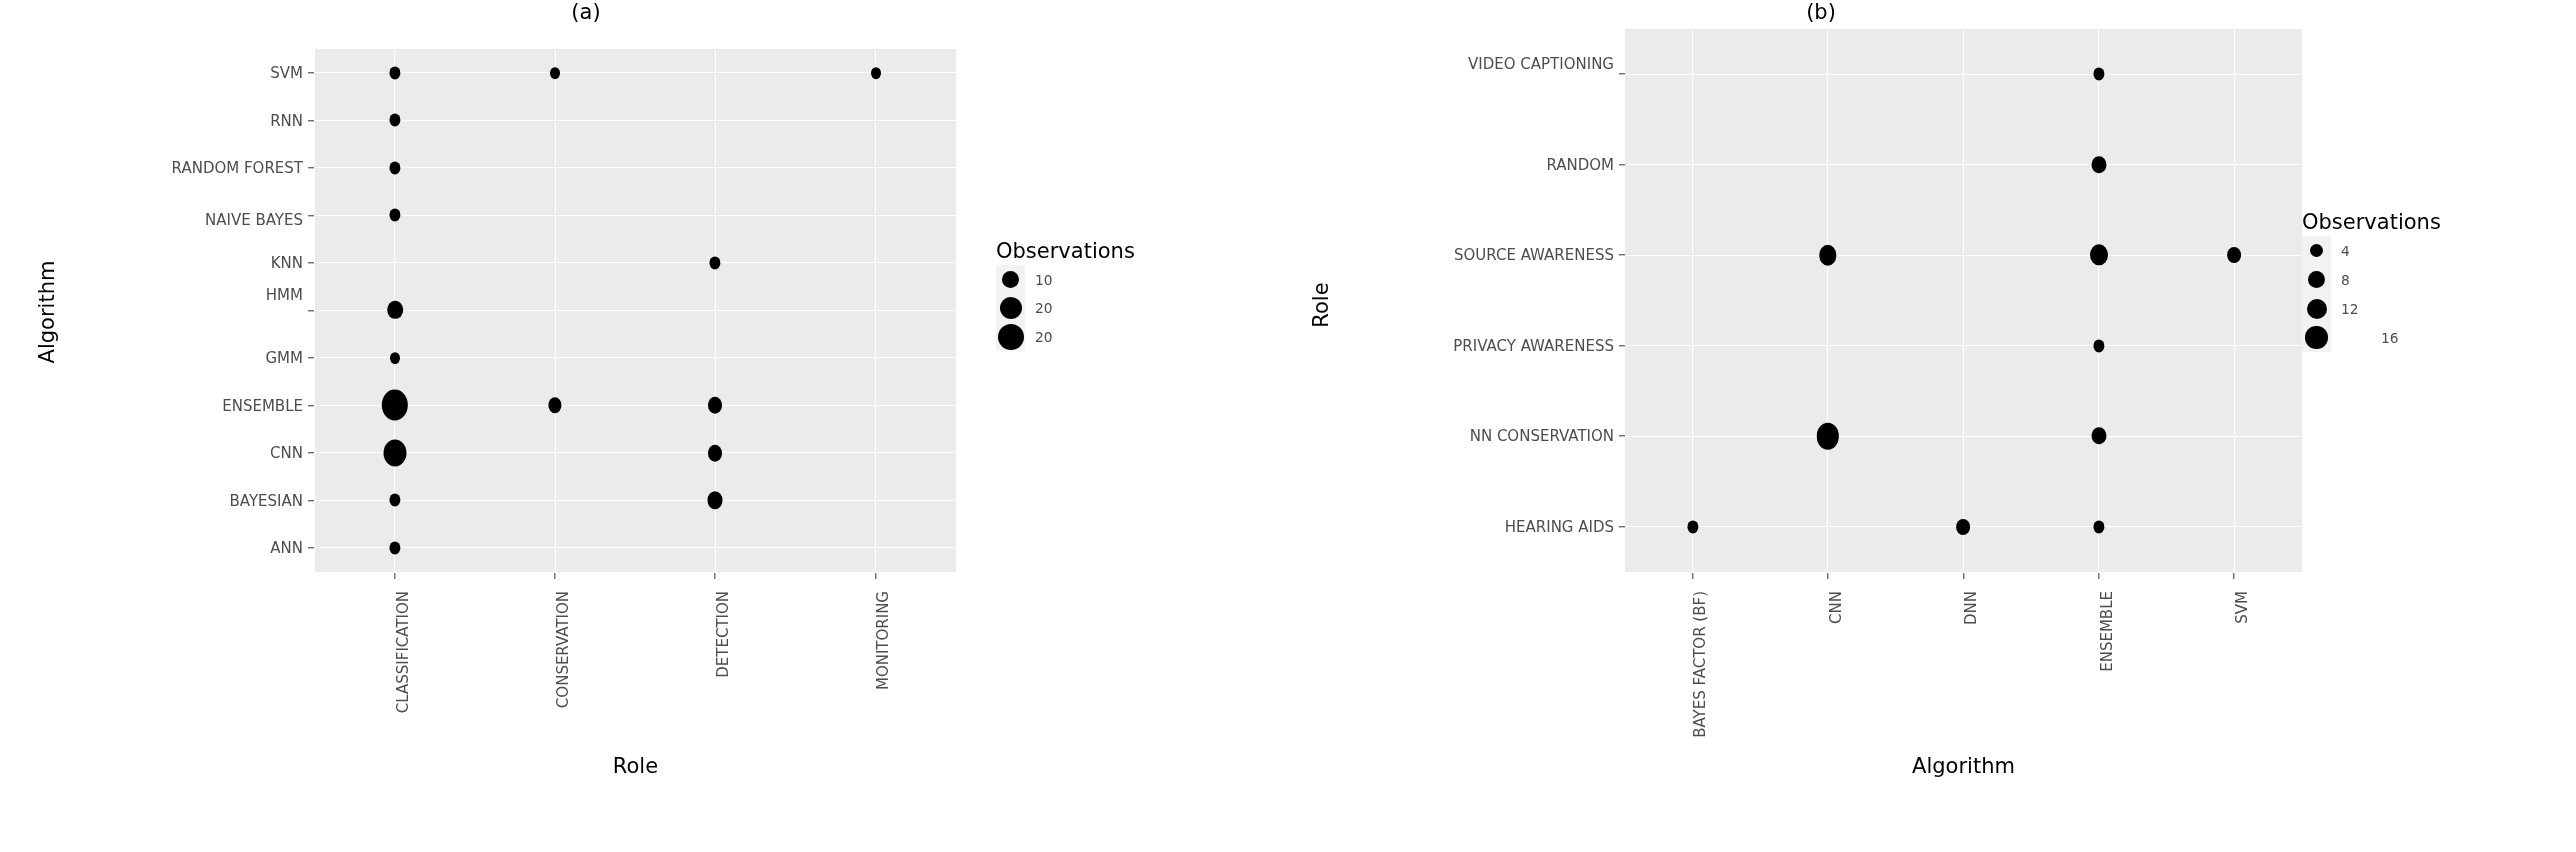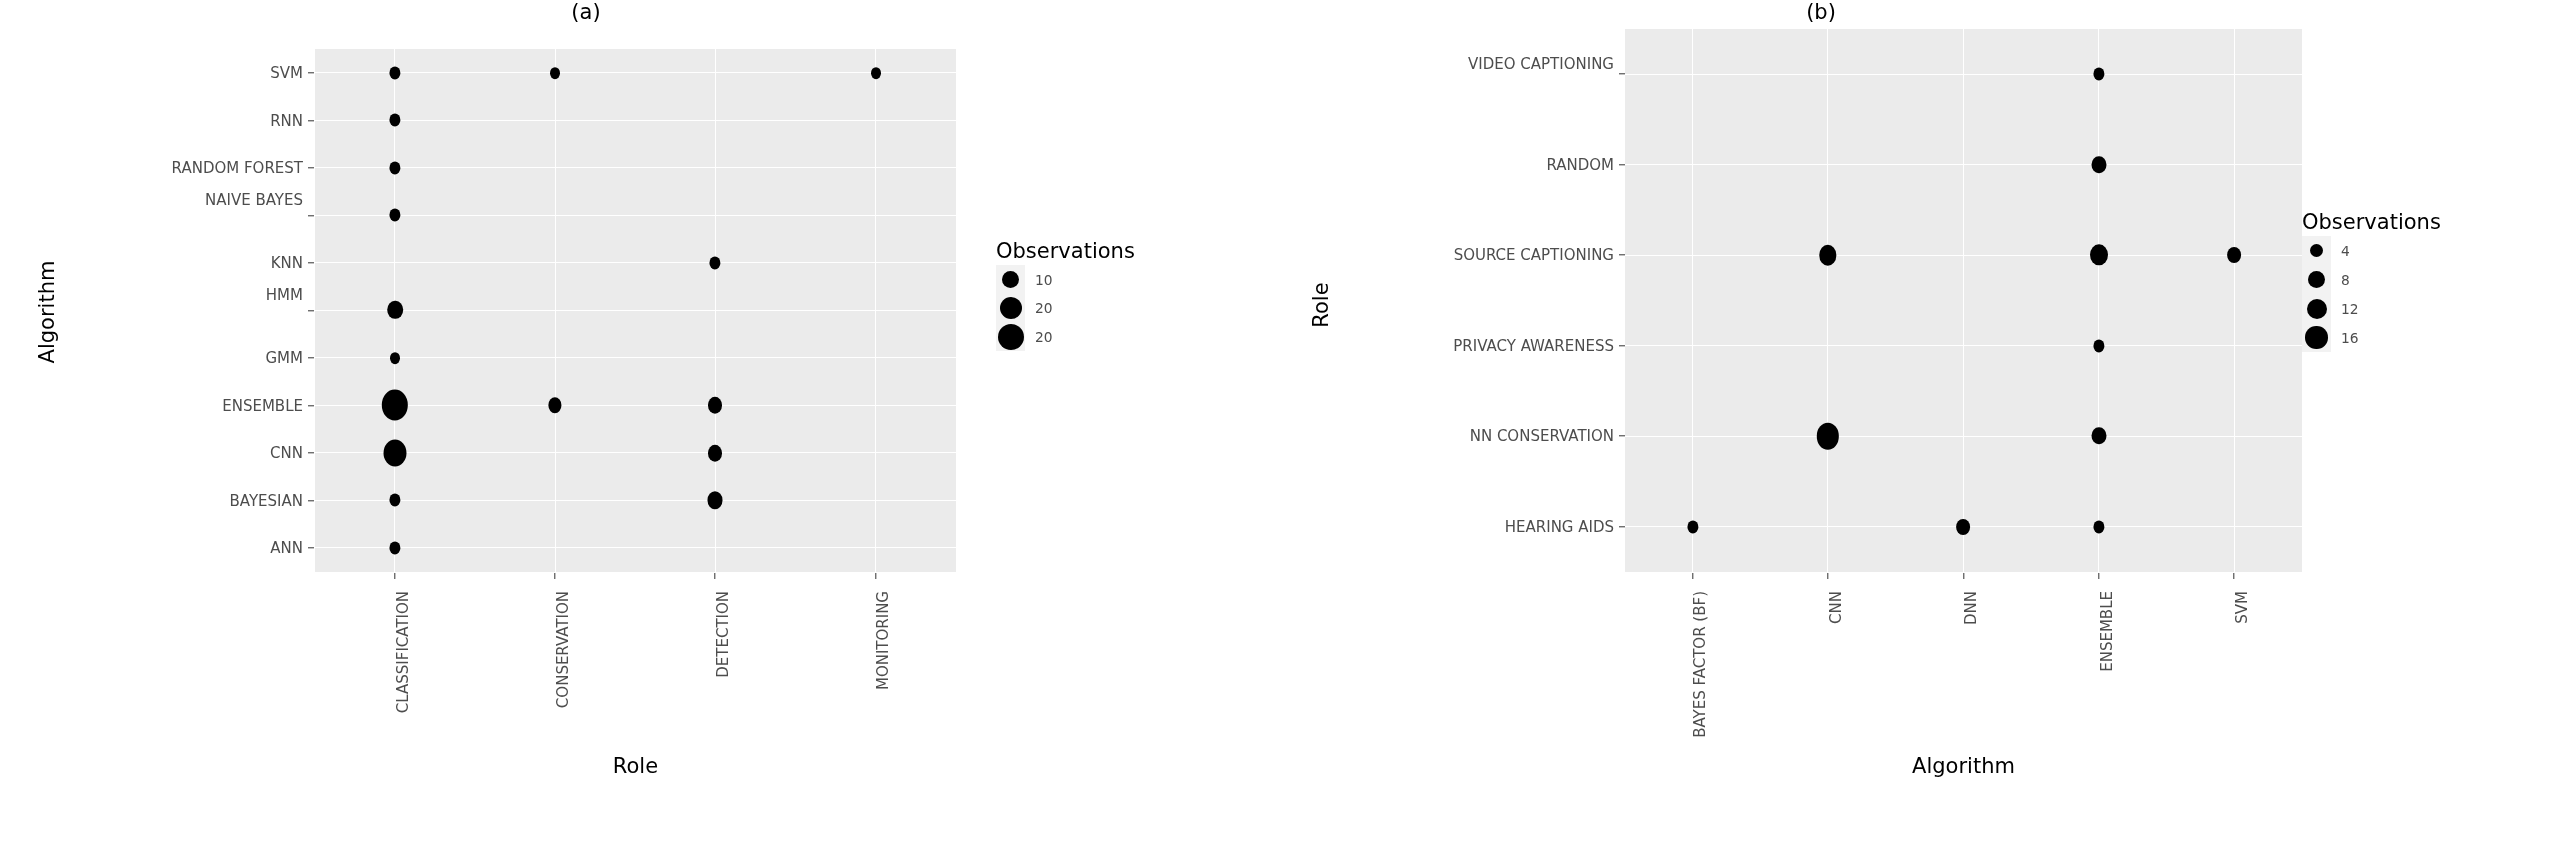--- a/index.html
+++ b/index.html
@@ -103,21 +103,21 @@
       </div>
 
     <div id="a-ticks">
         <div class="ytick-mark" style="left: 308px; top: 73px;"></div>
         <div class="ytick-label" style="left: 0px; width: 303px; top: 73px;">SVM</div>
         <div class="ytick-mark" style="left: 308px; top: 121px;"></div>
         <div class="ytick-label" style="left: 0px; width: 303px; top: 121px;">RNN</div>
         <div class="ytick-mark" style="left: 308px; top: 168px;"></div>
         <div class="ytick-label" style="left: 0px; width: 303px; top: 168px;">RANDOM FOREST</div>
         <div class="ytick-mark" style="left: 308px; top: 216px;"></div>
-        <div class="ytick-label" style="left: 0px; width: 303px; top: 200px;">NAIVE BAYES</div>
+        <div class="ytick-label" style="left: 0px; width: 303px; top: 220px;">NAIVE BAYES</div>
         <div class="ytick-mark" style="left: 308px; top: 263px;"></div>
         <div class="ytick-label" style="left: 0px; width: 303px; top: 263px;">KNN</div>
         <div class="ytick-mark" style="left: 308px; top: 311px;"></div>
         <div class="ytick-label" style="left: 0px; width: 303px; top: 295px;">HMM</div>
         <div class="ytick-mark" style="left: 308px; top: 358px;"></div>
         <div class="ytick-label" style="left: 0px; width: 303px; top: 358px;">GMM</div>
         <div class="ytick-mark" style="left: 308px; top: 406px;"></div>
         <div class="ytick-label" style="left: 0px; width: 303px; top: 406px;">ENSEMBLE</div>
         <div class="ytick-mark" style="left: 308px; top: 453px;"></div>
         <div class="ytick-label" style="left: 0px; width: 303px; top: 453px;">CNN</div>
@@ -188,21 +188,21 @@
         <div class="dot" style="left: 338px; top: 498px; width: 13.8px; height: 16px;"></div>
         <div class="dot" style="left: 474px; top: 498px; width: 11.2px; height: 13.2px;"></div>
       </div>
 
     <div id="b-ticks">
         <div class="ytick-mark" style="left: 345px; top: 74px;"></div>
         <div class="ytick-label" style="left: 0px; width: 340px; top: 64px;">VIDEO CAPTIONING</div>
         <div class="ytick-mark" style="left: 345px; top: 165px;"></div>
         <div class="ytick-label" style="left: 0px; width: 340px; top: 165px;">RANDOM</div>
         <div class="ytick-mark" style="left: 345px; top: 255px;"></div>
-        <div class="ytick-label" style="left: 0px; width: 340px; top: 255px;">SOURCE CAPTIONING</div>
+        <div class="ytick-label" style="left: 0px; width: 340px; top: 255px;">SOURCE AWARENESS</div>
         <div class="ytick-mark" style="left: 345px; top: 346px;"></div>
         <div class="ytick-label" style="left: 0px; width: 340px; top: 346px;">PRIVACY AWARENESS</div>
         <div class="ytick-mark" style="left: 345px; top: 436px;"></div>
         <div class="ytick-label" style="left: 0px; width: 340px; top: 436px;">NN CONSERVATION</div>
         <div class="ytick-mark" style="left: 345px; top: 527px;"></div>
         <div class="ytick-label" style="left: 0px; width: 340px; top: 527px;">HEARING AIDS</div>
         <div class="xtick-mark" style="left: 419px; top: 573px;"></div>
         <div class="xtick-label" style="width: 232px; left: 194px; top: 582px;">BAYES FACTOR (BF)</div>
         <div class="xtick-mark" style="left: 554px; top: 573px;"></div>
         <div class="xtick-label" style="width: 232px; left: 330px; top: 582px;">CNN</div>
@@ -230,21 +230,21 @@
             <div class="dot-static" style="width: 17.4px; height: 17.4px;"></div>
           </div>
           <div class="legend-label">8</div>
         </div>
         <div class="legend-row" style="top: 84px;">
           <div class="legend-key">
             <div class="dot-static" style="width: 20px; height: 20px;"></div>
           </div>
           <div class="legend-label">12</div>
         </div>
-        <div class="legend-row" style="top: 113px;">
+        <div class="legend-row" style="top: 113px; gap: 40px;">
           <div class="legend-key">
             <div class="dot-static" style="width: 22.4px; height: 22.4px;"></div>
           </div>
           <div class="legend-label">16</div>
         </div>
       </div>
   </div>
 
 </div>
 

